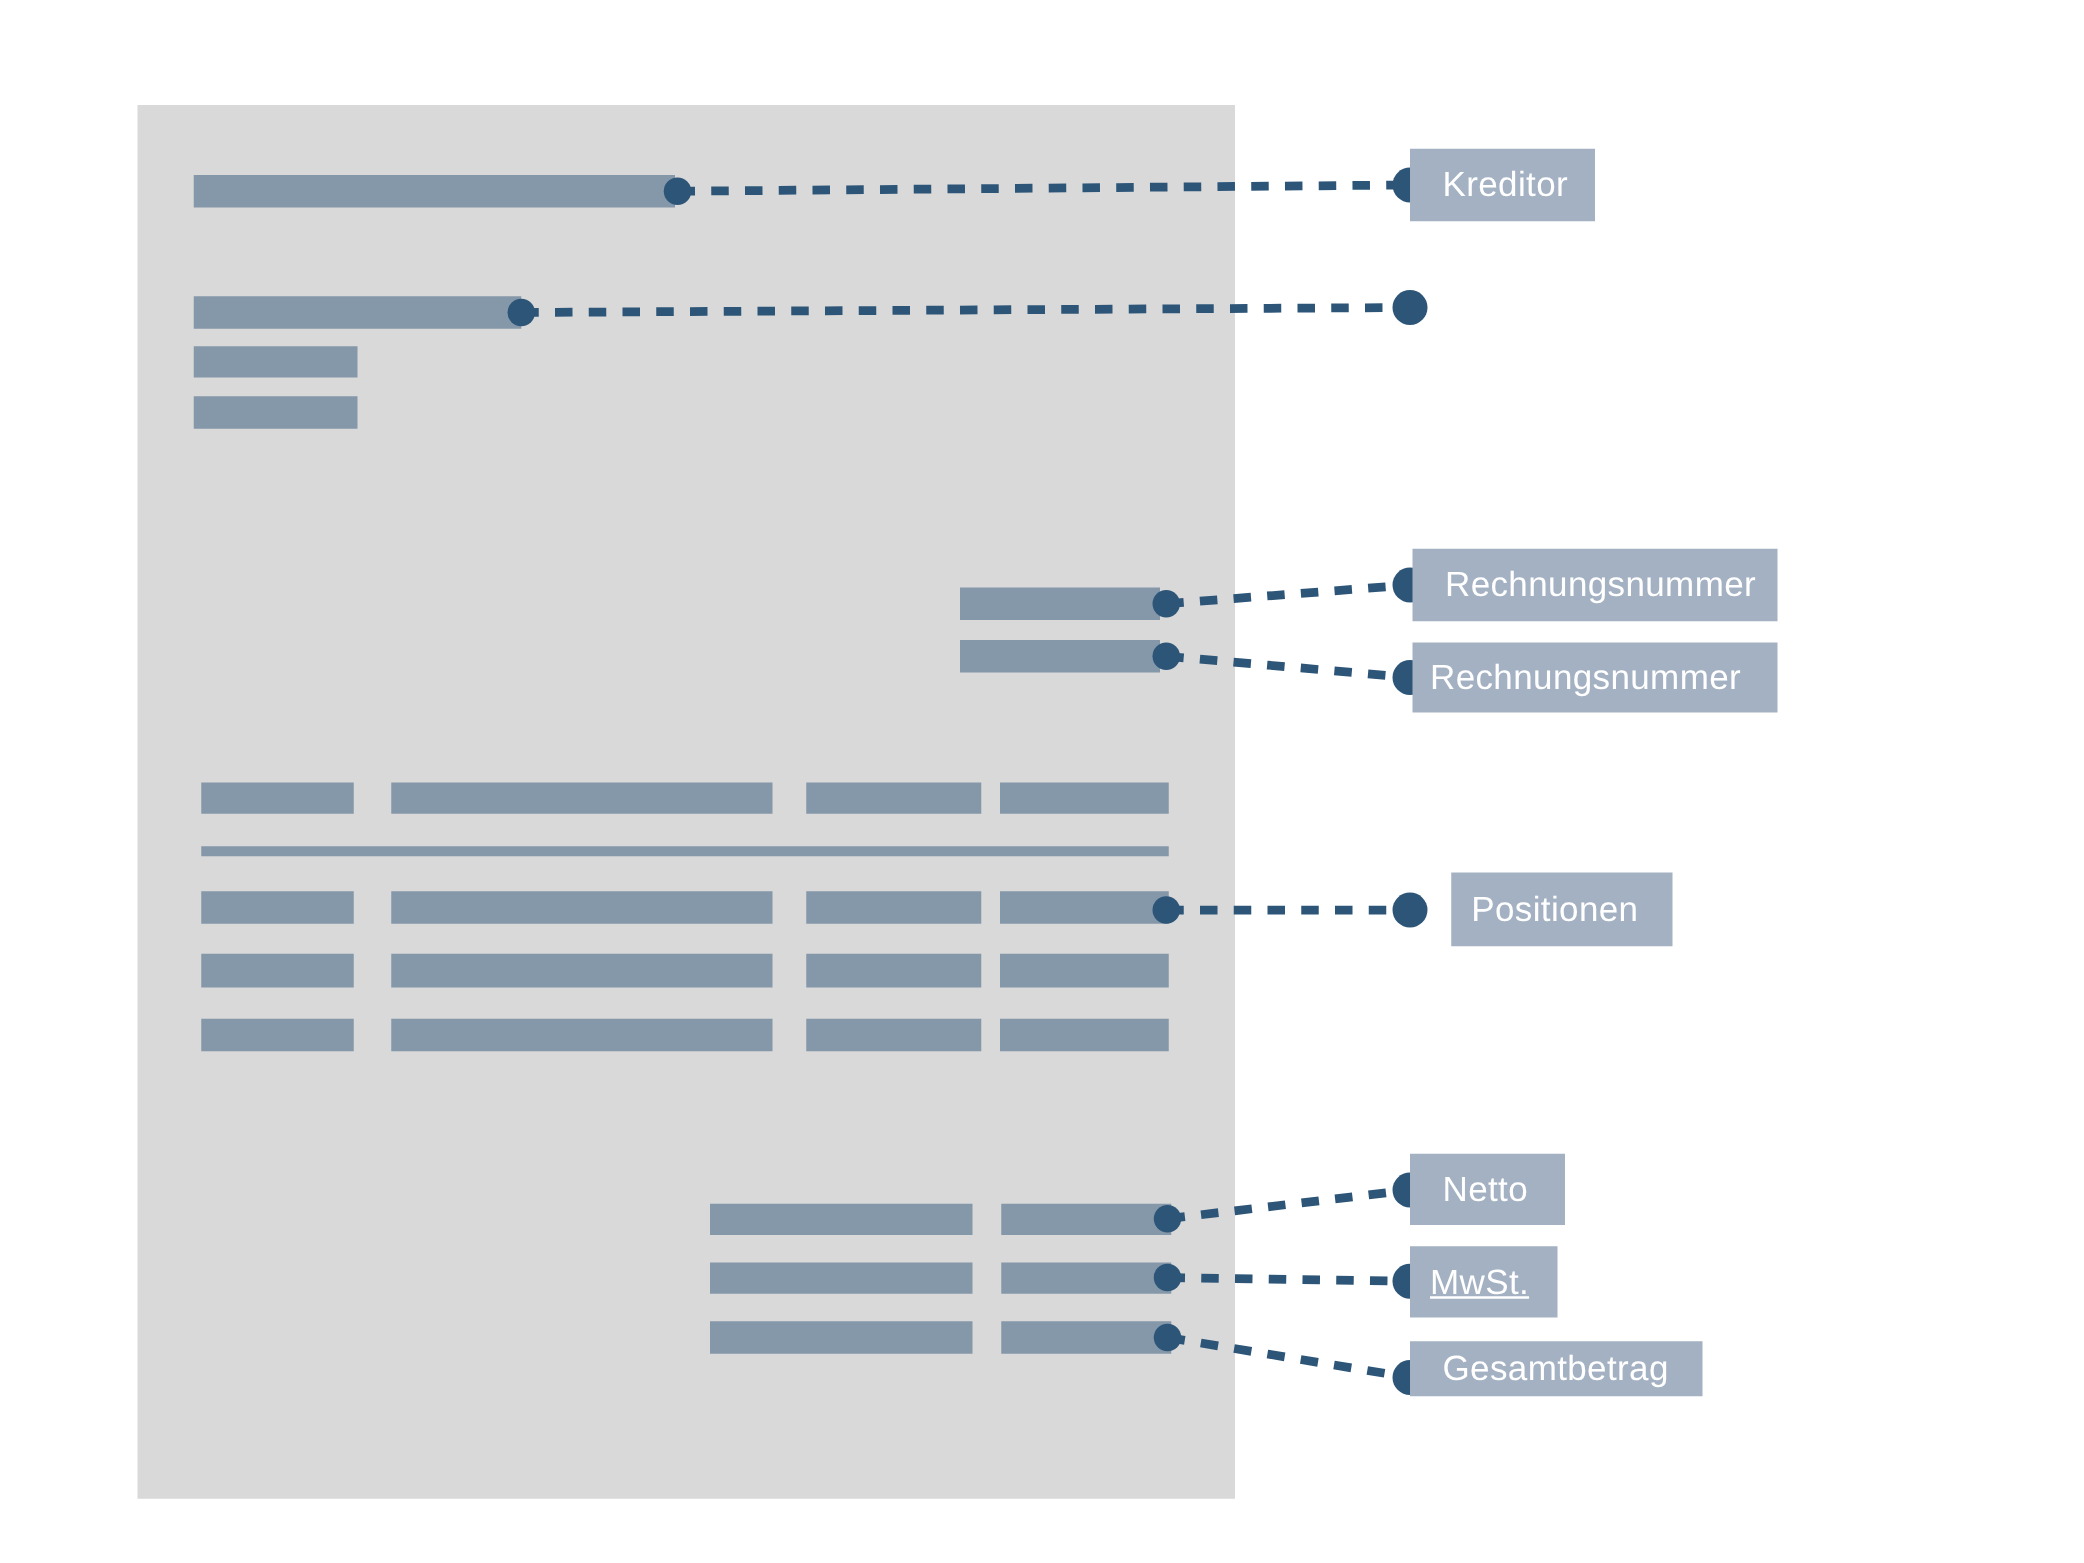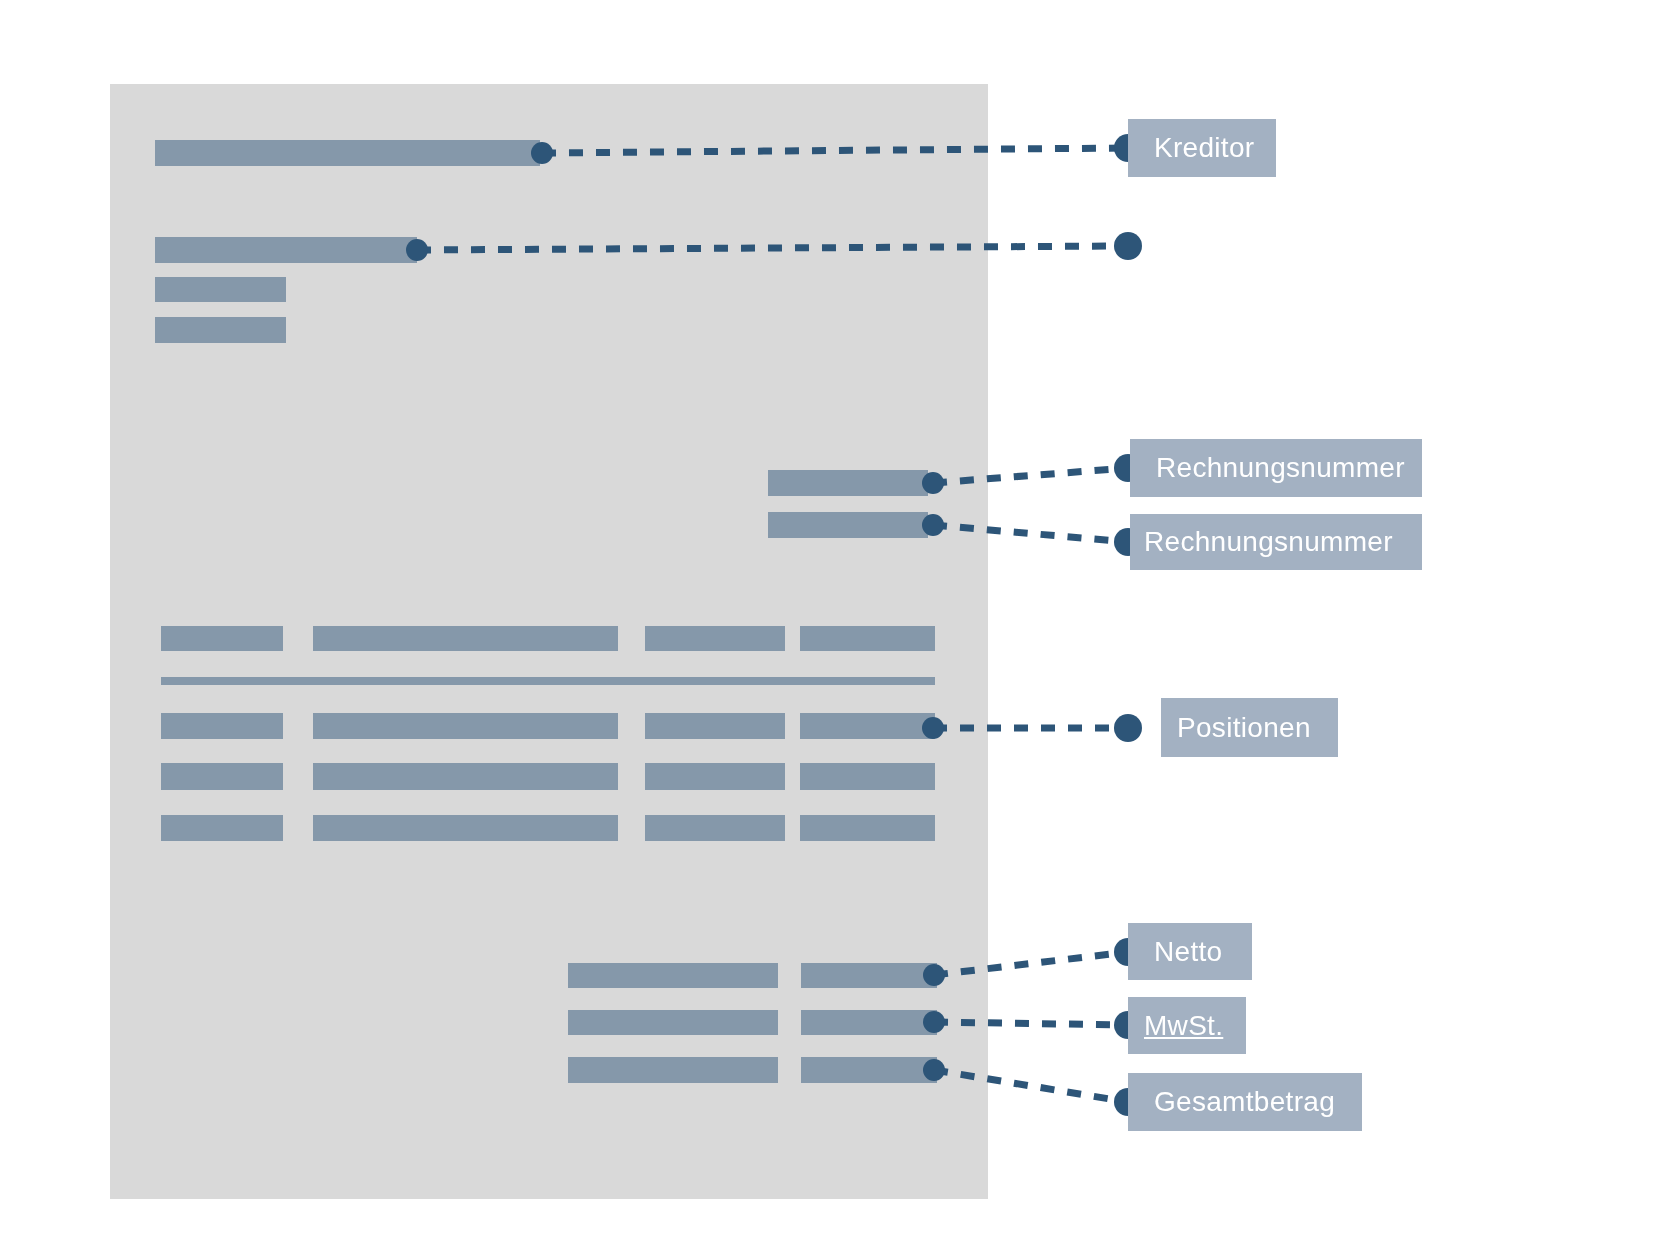--- a/index.html
+++ b/index.html
@@ -131,17 +131,17 @@
     </div>
   <div class="label-box" style="left:1128px; top:698px;  width:177px; height:59px; padding-left:16px;margin-left:33px;">
       <span>Positionen</span>
     </div>
   <div class="label-box" style="left:1128px; top:923px;  width:124px; height:57px;">
       <span>Netto</span>
     </div>
   <div class="label-box" style="left:1128px; top:997px;  width:118px; height:57px; padding-left:16px;text-decoration:underline;">
       <span>MwSt.</span>
     </div>
-  <div class="label-box" style="left:1128px; top:1073px; width:234px; height:58px;text-align:right;">
+  <div class="label-box" style="left:1128px; top:1073px; width:234px; height:44px;text-align:right;">
       <span>Gesamtbetrag</span>
     </div>
 
 </div>
 
 </body></html>

